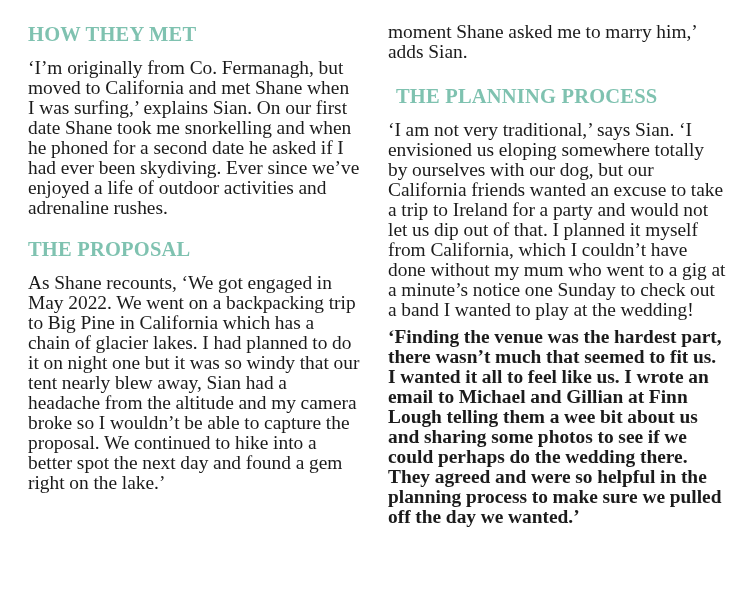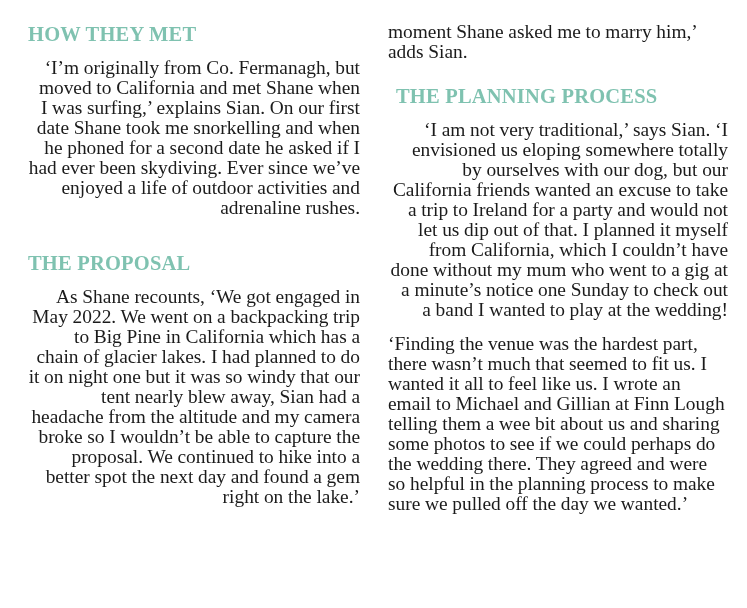--- a/index.html
+++ b/index.html
@@ -70,30 +70,30 @@
     font-size: 19.4px;
     line-height: 20px;
     color: #1b1b1b;
     margin: 0 0 0 0;
     text-align: left;
     hyphens: none;
     word-spacing: -0.15px;
   }
 
   .body-par + .body-par {
-    margin-top: 14px;
+    margin-top: 7px;
+    font-weight: bold;
   }
 
   .heading-after-par {
-    margin-top: 33px;
+    margin-top: 19px;
   }
 
   .par-after-heading {
     margin-top: 12px;
-    text-align: right;
   }
 </style>
 </head>
 <body>
 
 <div class="page">
   <div class="columns">
 
     <div class="column column-left">
 

